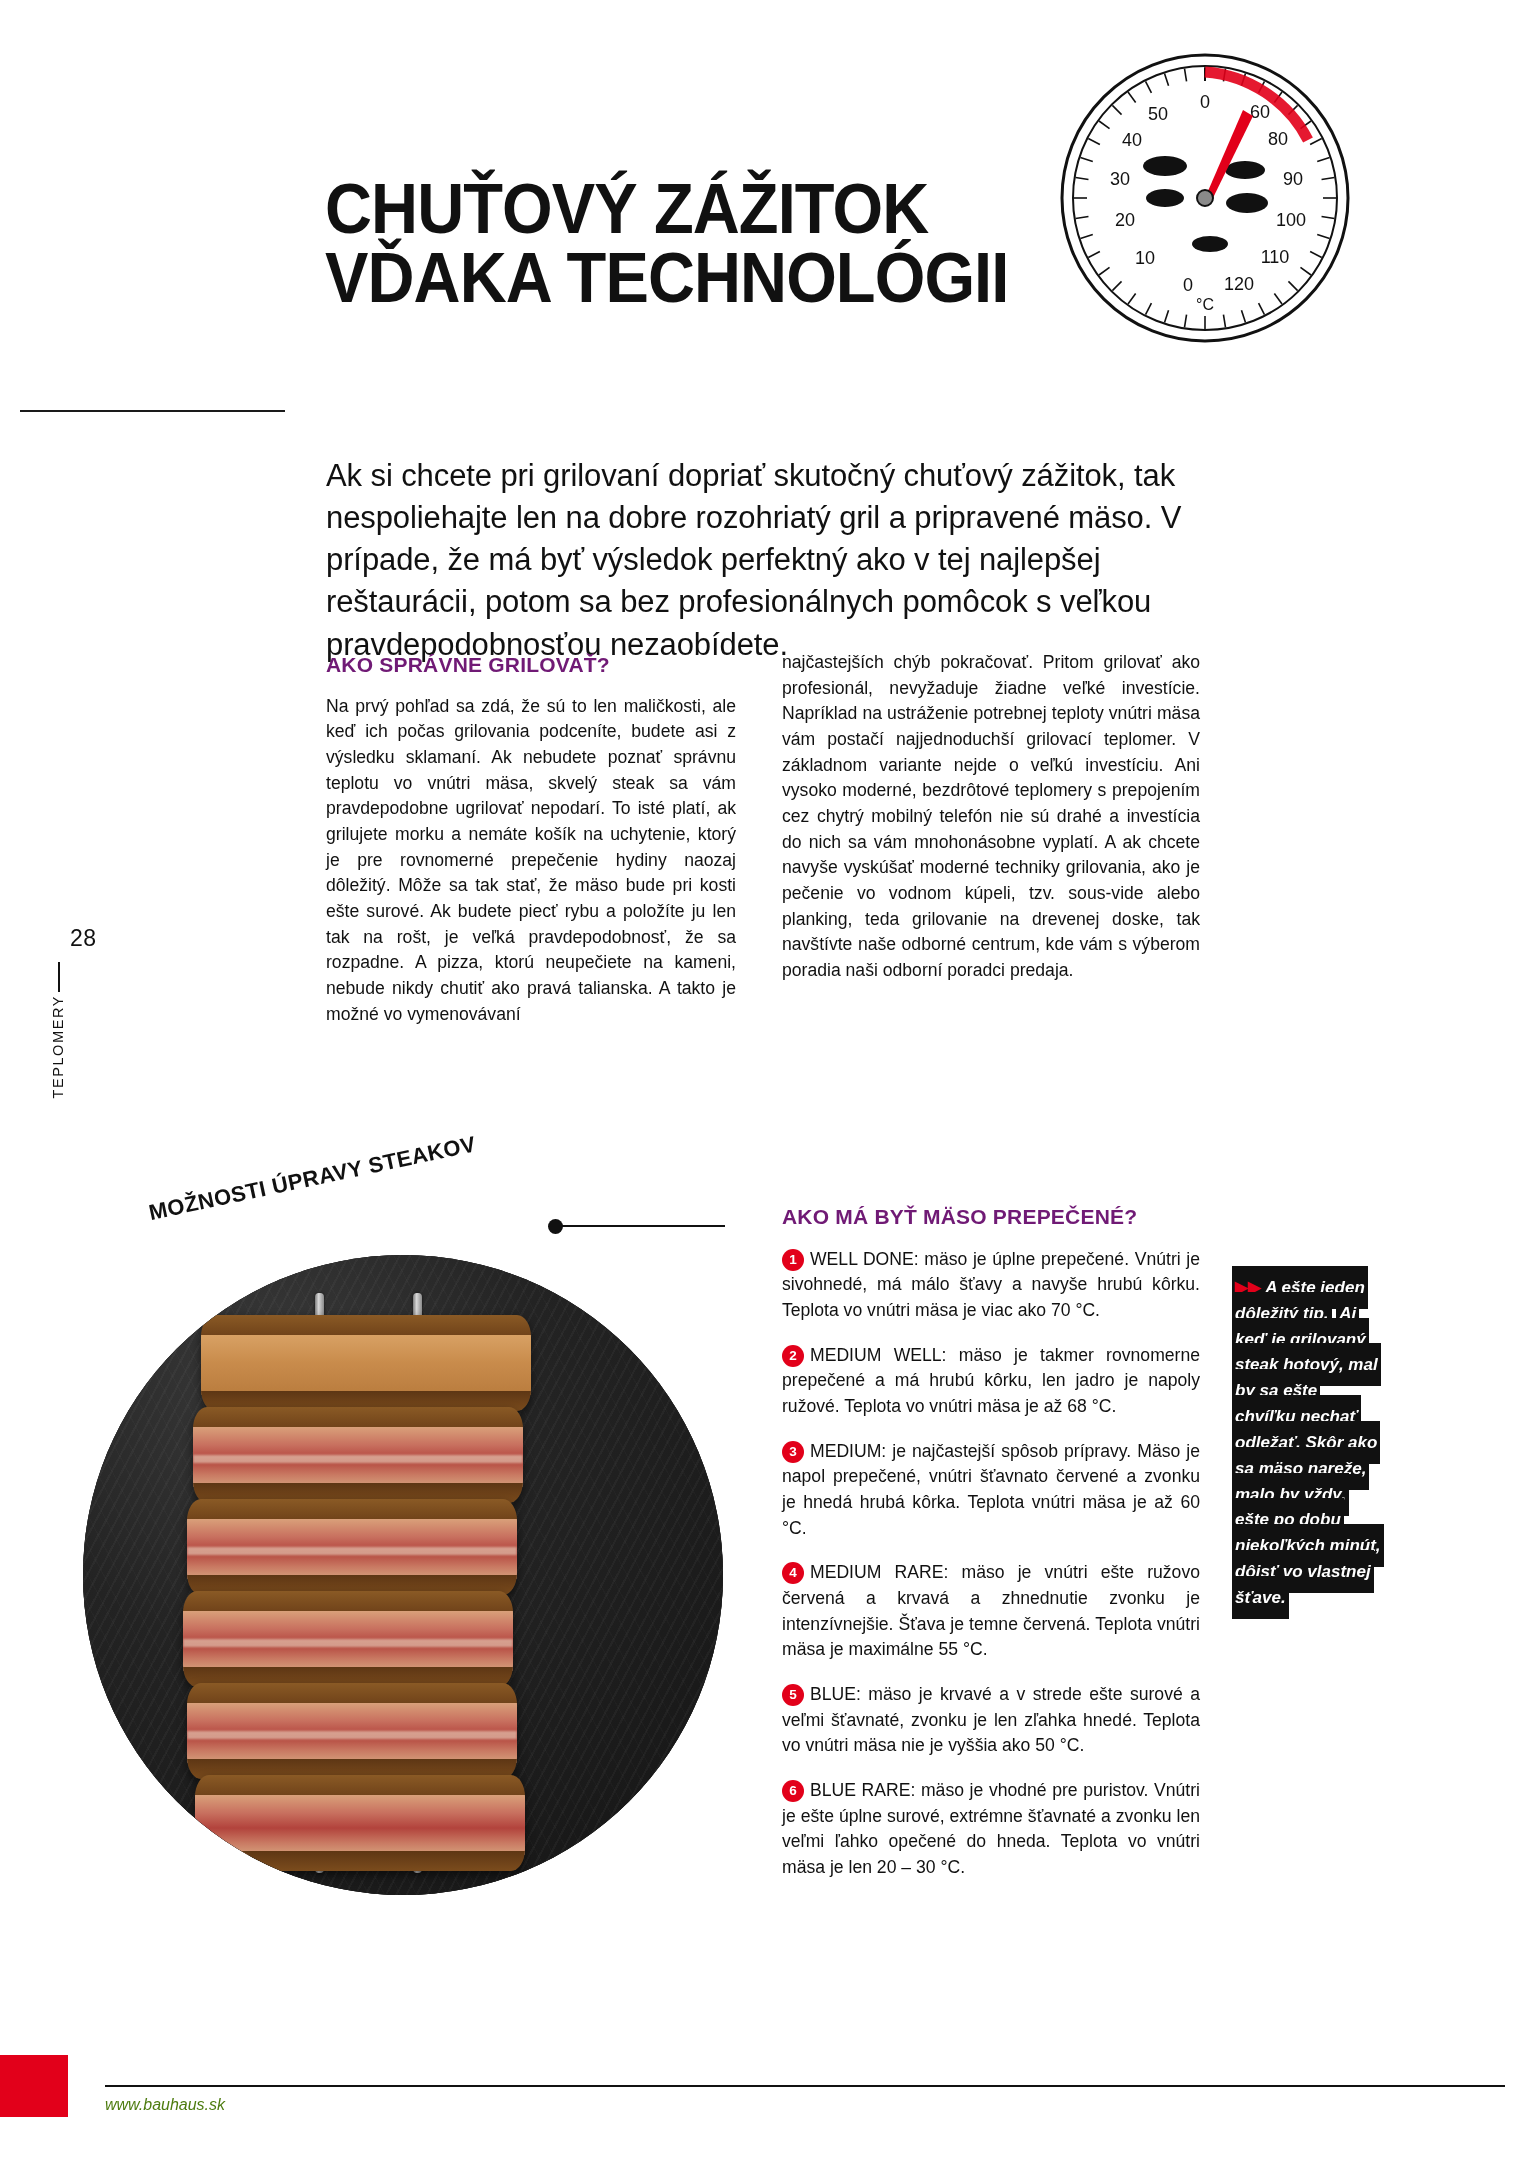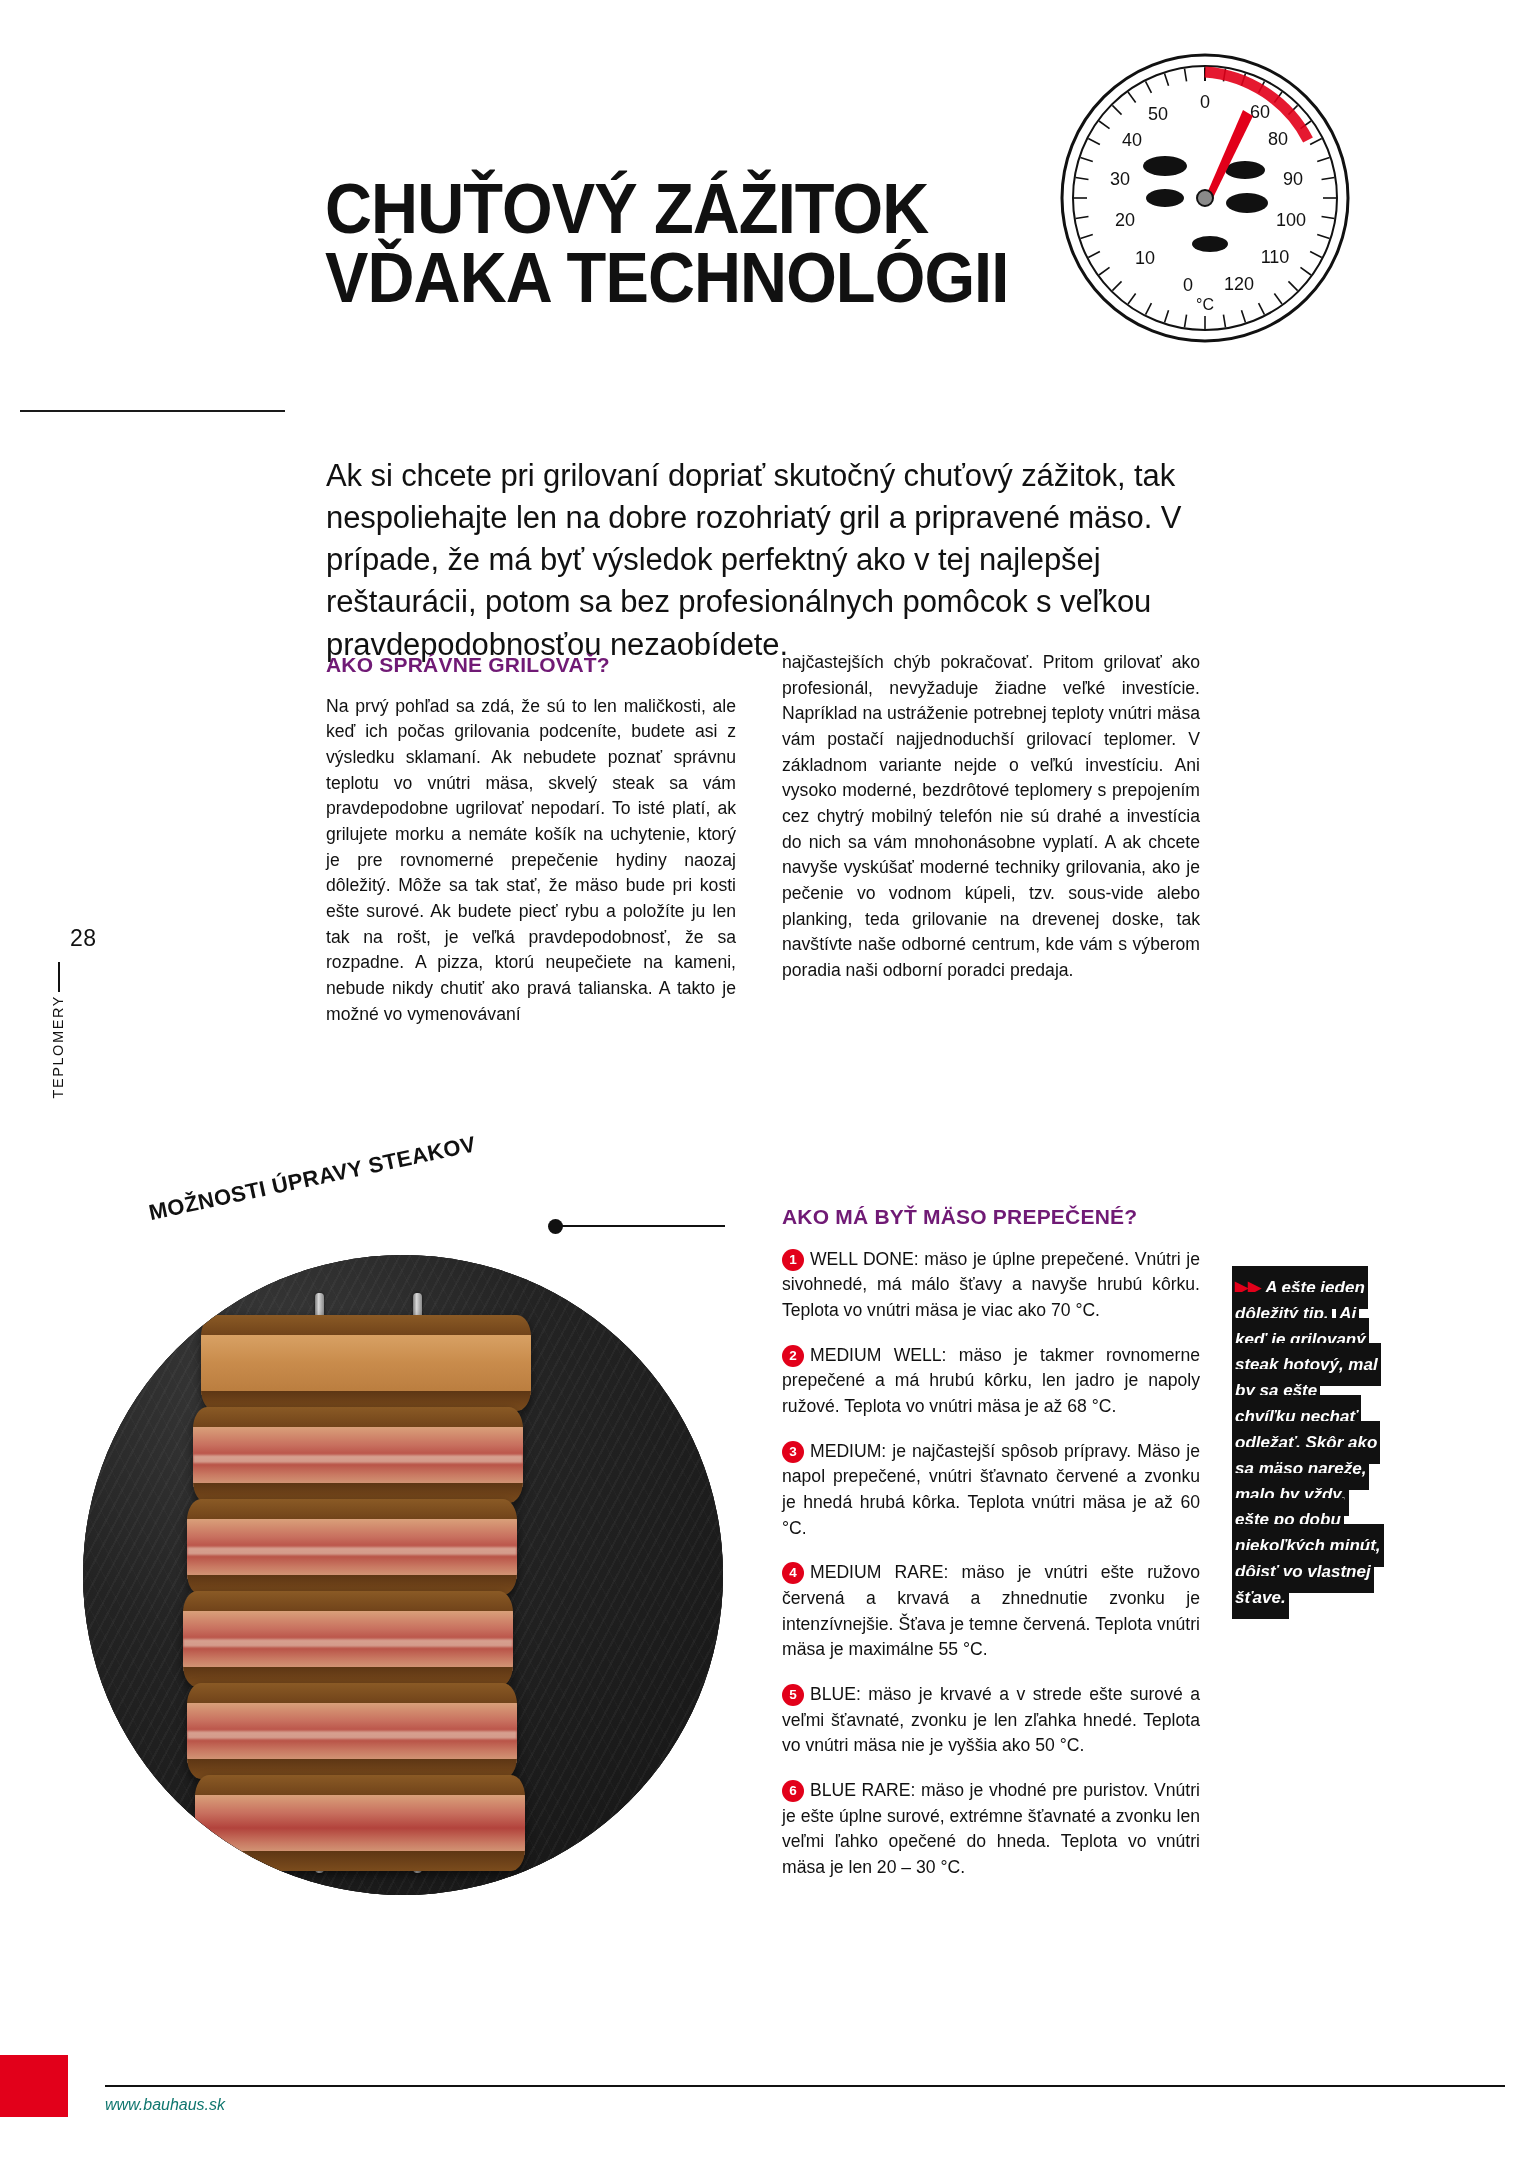--- a/index.html
+++ b/index.html
@@ -154,21 +154,21 @@
   .capline{
     position:absolute;left:555px;top:1225px;width:170px;height:2px;background:#111;
   }
   .capdot{
     position:absolute;left:548px;top:1219px;width:15px;height:15px;border-radius:50%;background:#111;
   }
 
   
   .footrule{position:absolute;left:105px;top:2085px;width:1400px;height:2px;background:#111;}
   .footred{position:absolute;left:0;top:2055px;width:68px;height:62px;background:#e2001a;}
-  .footurl{position:absolute;left:105px;top:2096px;font-size:16px;font-style:italic;color:#0f766e;}
+  .footurl{position:absolute;left:105px;top:2096px;font-size:16px;font-style:italic;color:#4d7c0f;}
 </style>
 </head>
 <body>
 
 <div class="page">
 
   <div class="leftrule"></div>
   <div class="pagenum">28</div>
   <div class="vertrule"></div>
   <div class="vertlabel">TEPLOMERY</div>

